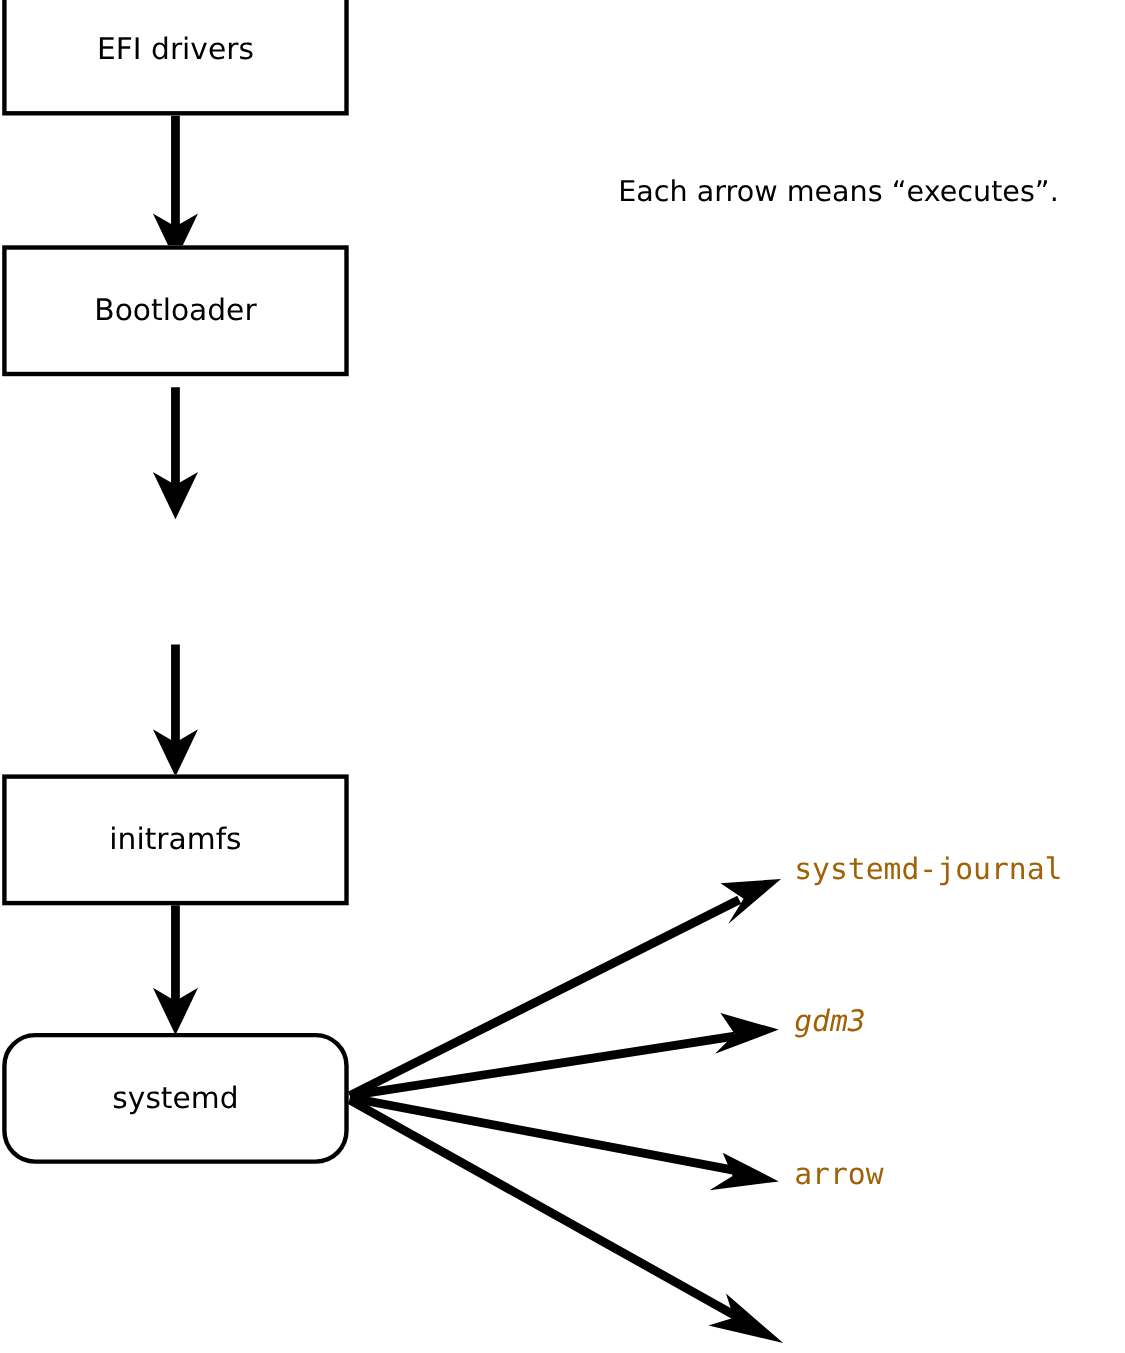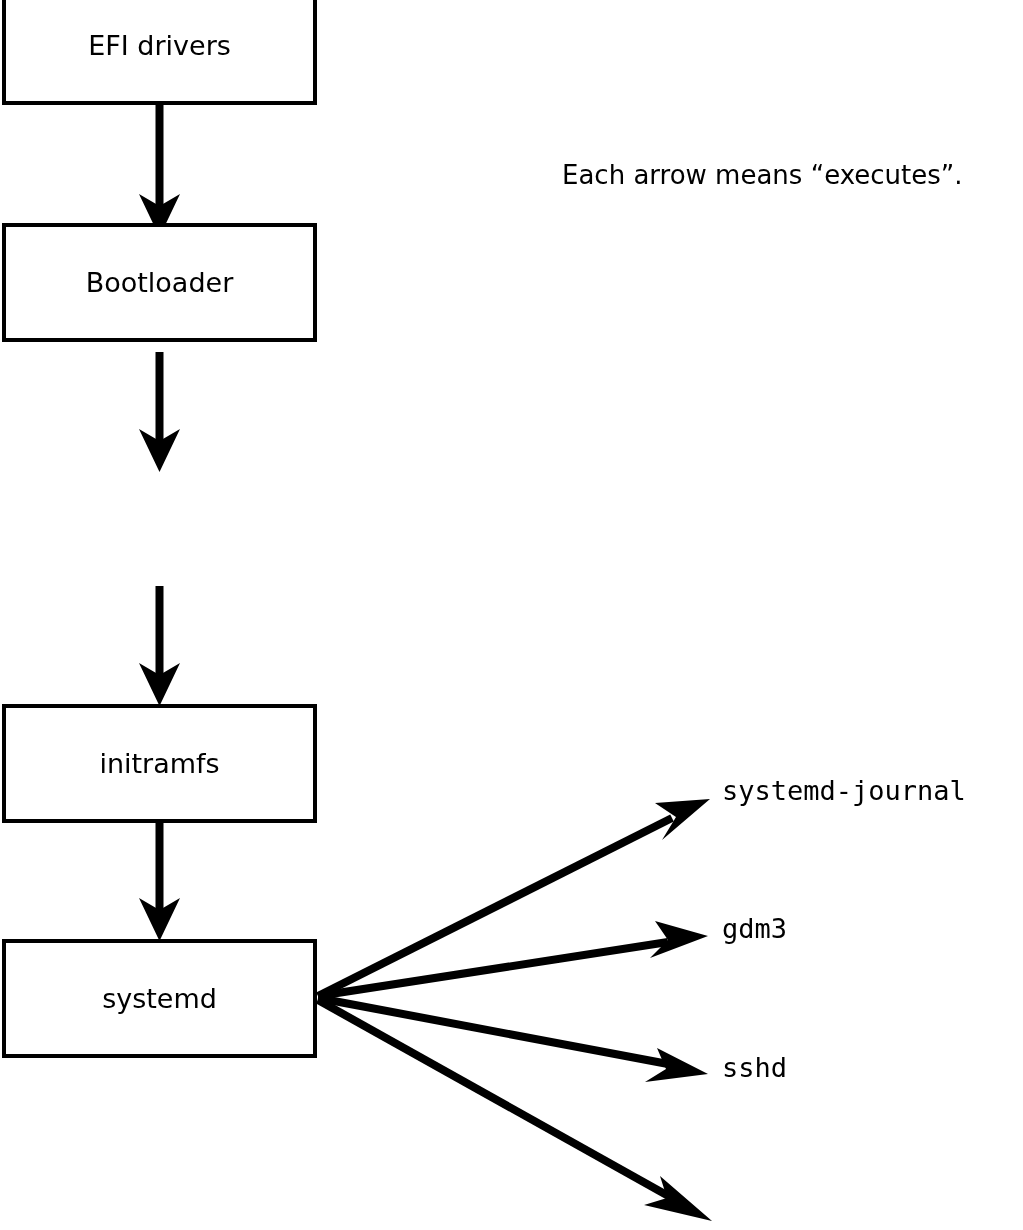--- a/index.html
+++ b/index.html
@@ -42,21 +42,21 @@
     font-size: 27px;
     line-height: 1;
     color: #000000;
     white-space: nowrap;
   }
 
   #box-efi        { top: -14px; }
   #box-bootloader { top: 223px; }
   #box-kernel     { top: 470px; }
   #box-initramfs  { top: 704px; }
-  #box-systemd    { top: 939px; }
+  #box-systemd    { top: 939px; border-radius: 30px; }
 
   
   #legend {
     position: absolute;
     left: 562px;
     top: 160px;
     font-family: "DejaVu Sans", sans-serif;
     font-size: 26px;
     line-height: 1.2;
     white-space: nowrap;
@@ -65,24 +65,24 @@
   }
 
   
   .service-label {
     position: absolute;
     left: 722px;
     font-family: "DejaVu Sans Mono", monospace;
     font-size: 27px;
     line-height: 1;
     white-space: nowrap;
-    color: #000000;
+    color: #a16207;
   }
   #svc-0 { top: 777px; }
-  #svc-1 { top: 915px; }
+  #svc-1 { top: 915px; font-style: italic; }
   #svc-2 { top: 1054px; }
   #svc-3 { top: 1256px; }
 
   svg { display: block; }
 </style>
 </head>
 <body>
 
 <div id="canvas">
 
@@ -143,16 +143,16 @@
   </div>
 
   <div class="node-box" id="box-systemd">
     <span class="node-label">systemd</span>
   </div>
 
   <div id="legend">Each arrow means “executes”.</div>
 
   <div class="service-label" id="svc-0">systemd-journal</div>
   <div class="service-label" id="svc-1">gdm3</div>
-  <div class="service-label" id="svc-2">sshd</div>
+  <div class="service-label" id="svc-2">arrow</div>
   <div class="service-label" id="svc-3">sshd</div>
 
 </div>
 
 </body></html>

